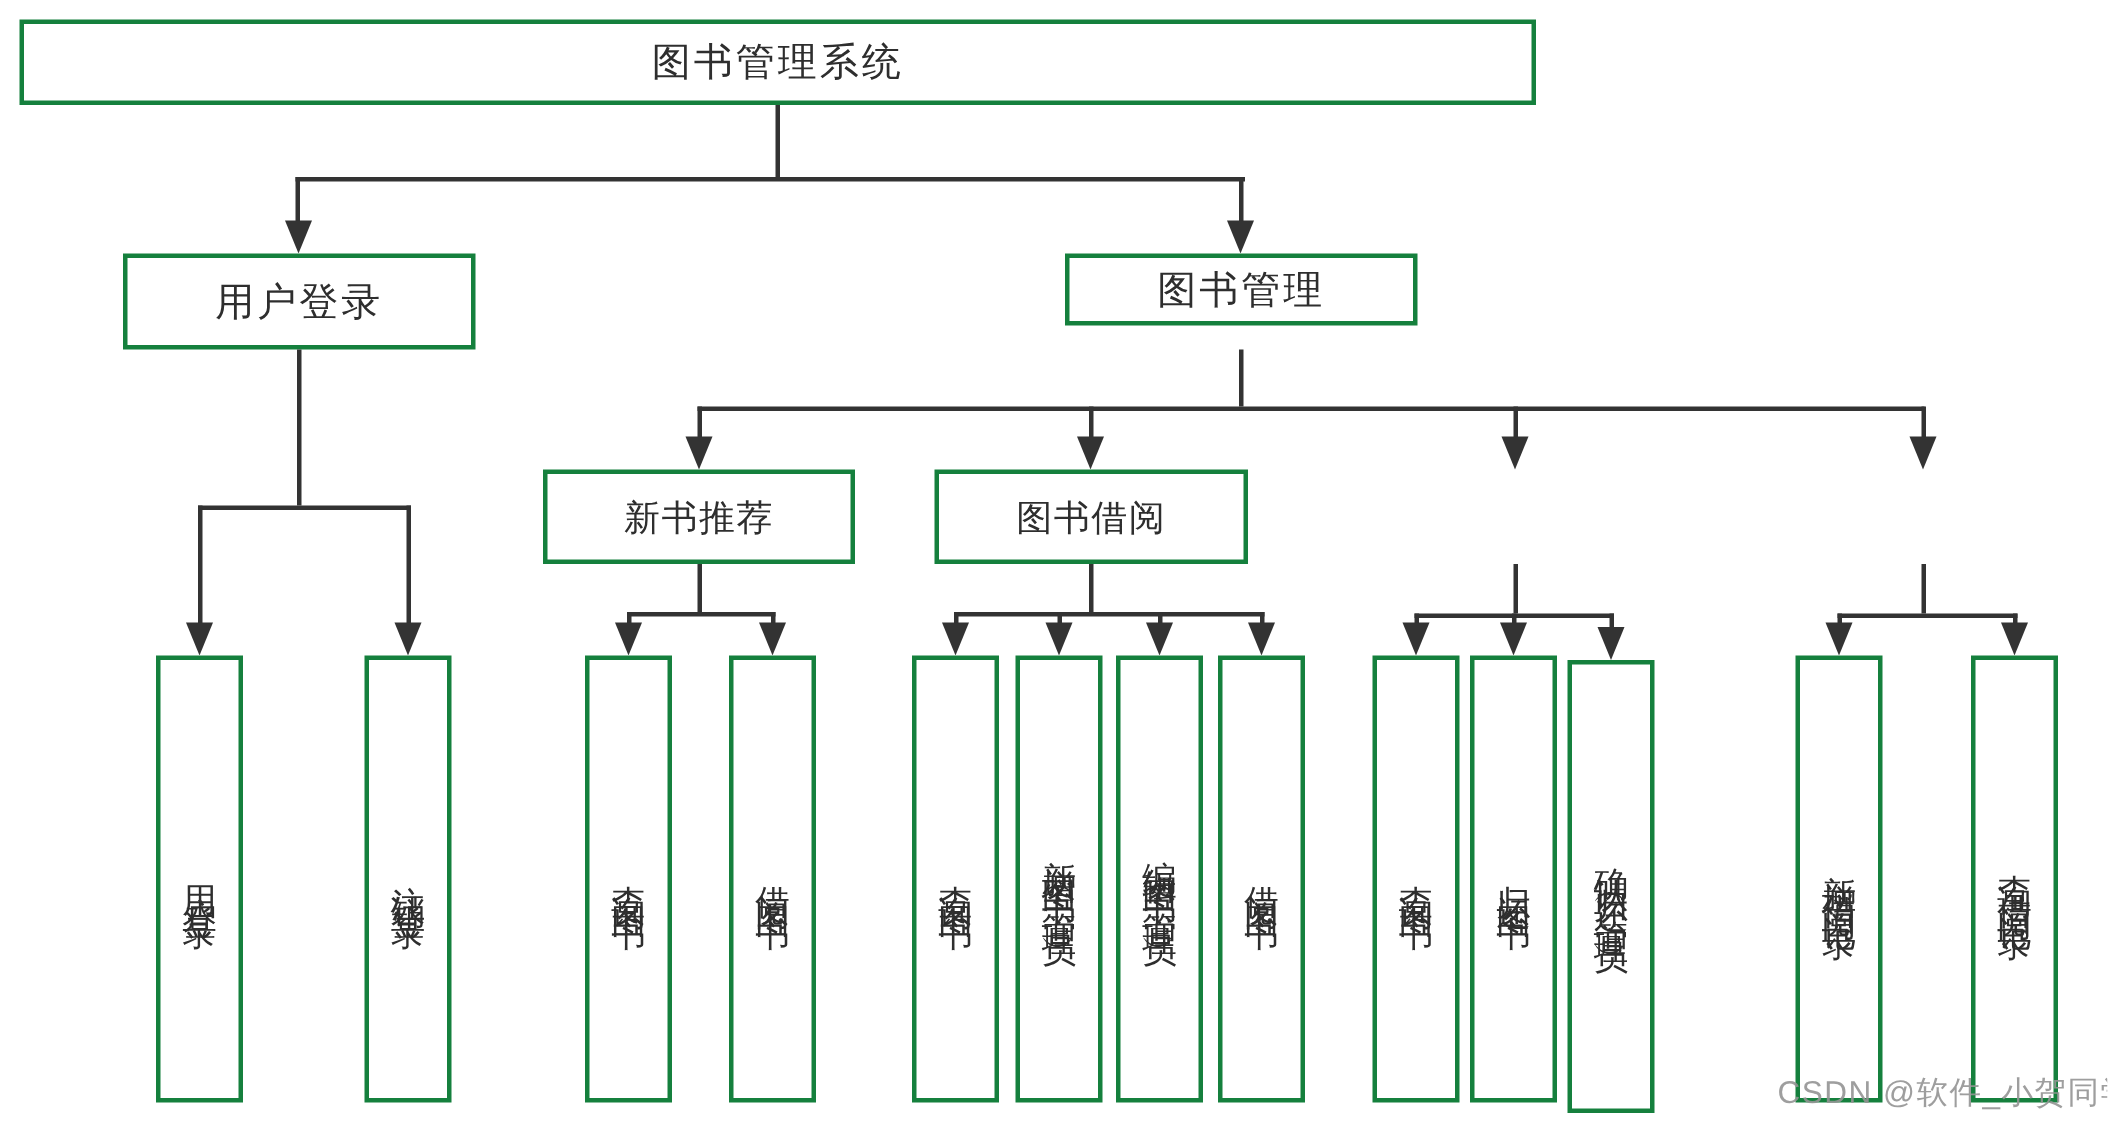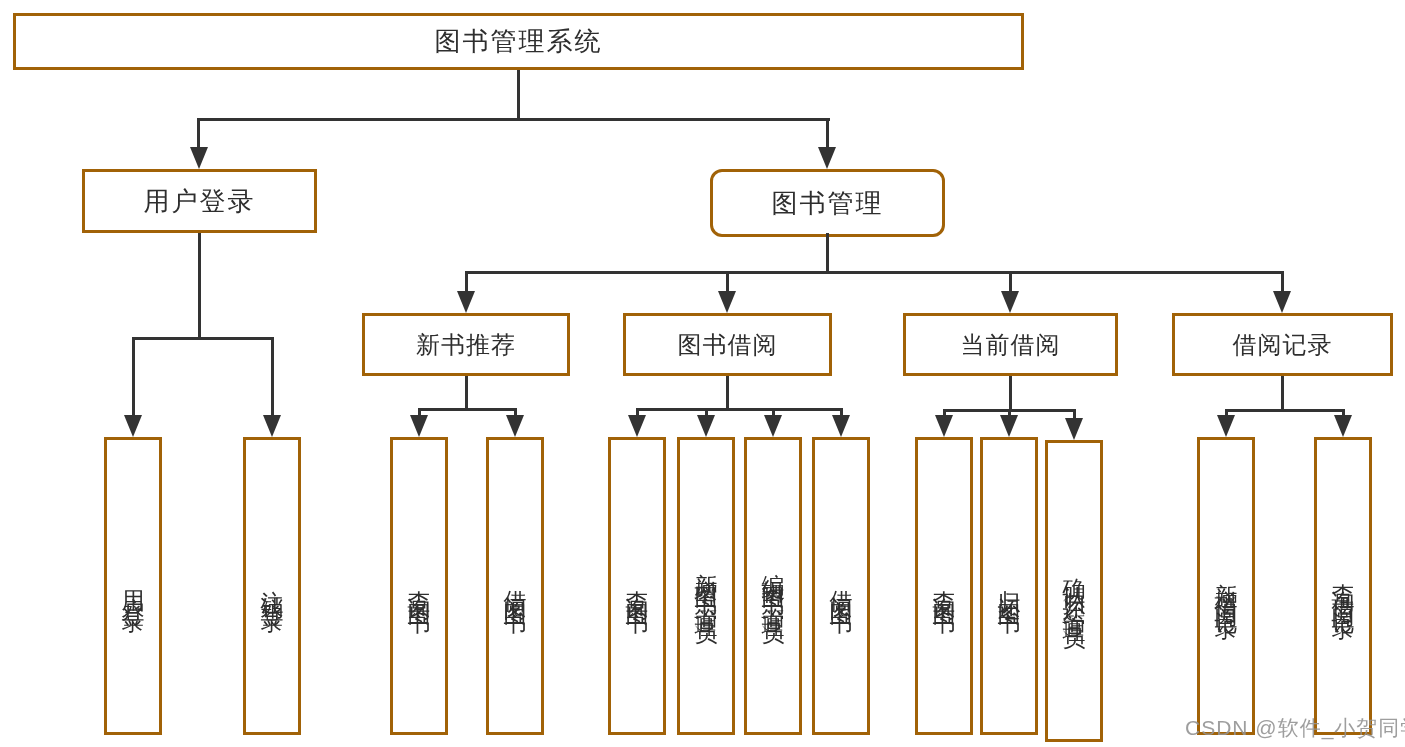--- a/index.html
+++ b/index.html
@@ -13,21 +13,21 @@
     width: 1405px;
     height: 747px;
     background: #ffffff;
     overflow: hidden;
     color: #2e2e2e;
   }
   
   .node {
     position: absolute;
     box-sizing: border-box;
-    border: 3px solid #a16207;
+    border: 3px solid #15803d;
     background: #ffffff;
     display: flex;
     align-items: center;
     justify-content: center;
     text-align: center;
     color: #2e2e2e;
   }
   .node.root  { font-size: 26px; letter-spacing: 2px; }
   .node.lvl2  { font-size: 26px; letter-spacing: 2px; }
   .node.lvl3  { font-size: 24px; letter-spacing: 1px; }
@@ -86,21 +86,21 @@
 
   <div class="line-v" style="left:197px; top:118px; height:32px;"></div>
   <div class="arrow" style="left:190px; top:147px;"></div>
 
   <div class="line-v" style="left:826px; top:118px; height:32px;"></div>
   <div class="arrow" style="left:818px; top:147px;"></div>
 
   <div class="node lvl2" style="left:82px; top:169px; width:235px; height:64px;">
     <span>用户登录</span>
   </div>
-  <div class="node lvl2" style="left:710px; top:169px; width:235px; height:68px;border-radius:12px;">
+  <div class="node lvl2" style="left:710px; top:169px; width:235px; height:48px;">
     <span>图书管理</span>
   </div>
 
   <div class="line-v" style="left:198px; top:233px; height:104px;"></div>
   <div class="line-h" style="left:132px; top:337px; width:142px;"></div>
   <div class="line-v" style="left:132px; top:337px; height:80px;"></div>
   <div class="arrow" style="left:124px; top:415px;"></div>
   <div class="line-v" style="left:271px; top:337px; height:80px;"></div>
   <div class="arrow" style="left:263px; top:415px;"></div>
 
@@ -114,26 +114,20 @@
   <div class="arrow" style="left:1001px; top:291px;"></div>
   <div class="line-v" style="left:1281px; top:271px; height:22px;"></div>
   <div class="arrow" style="left:1273px; top:291px;"></div>
 
   <div class="node lvl3" style="left:623px; top:313px; width:209px; height:63px;">
     <span>图书借阅</span>
   </div>
   <div class="node lvl3" style="left:362px; top:313px; width:208px; height:63px;">
     <span>新书推荐</span>
   </div>
-  <div class="node lvl3" style="left:903px; top:313px; width:215px; height:63px;">
-    <span>当前借阅</span>
-  </div>
-  <div class="node lvl3" style="left:1172px; top:313px; width:221px; height:63px;">
-    <span>借阅记录</span>
-  </div>
 
   <div class="line-v" style="left:465px; top:376px; height:32px;"></div>
   <div class="line-h" style="left:418px; top:408px; width:99px;"></div>
   <div class="line-v" style="left:418px; top:408px; height:10px;"></div>
   <div class="arrow" style="left:410px; top:415px;"></div>
   <div class="line-v" style="left:514px; top:408px; height:10px;"></div>
   <div class="arrow" style="left:506px; top:415px;"></div>
 
   <div class="line-v" style="left:726px; top:376px; height:32px;"></div>
   <div class="line-h" style="left:636px; top:408px; width:207px;"></div>

